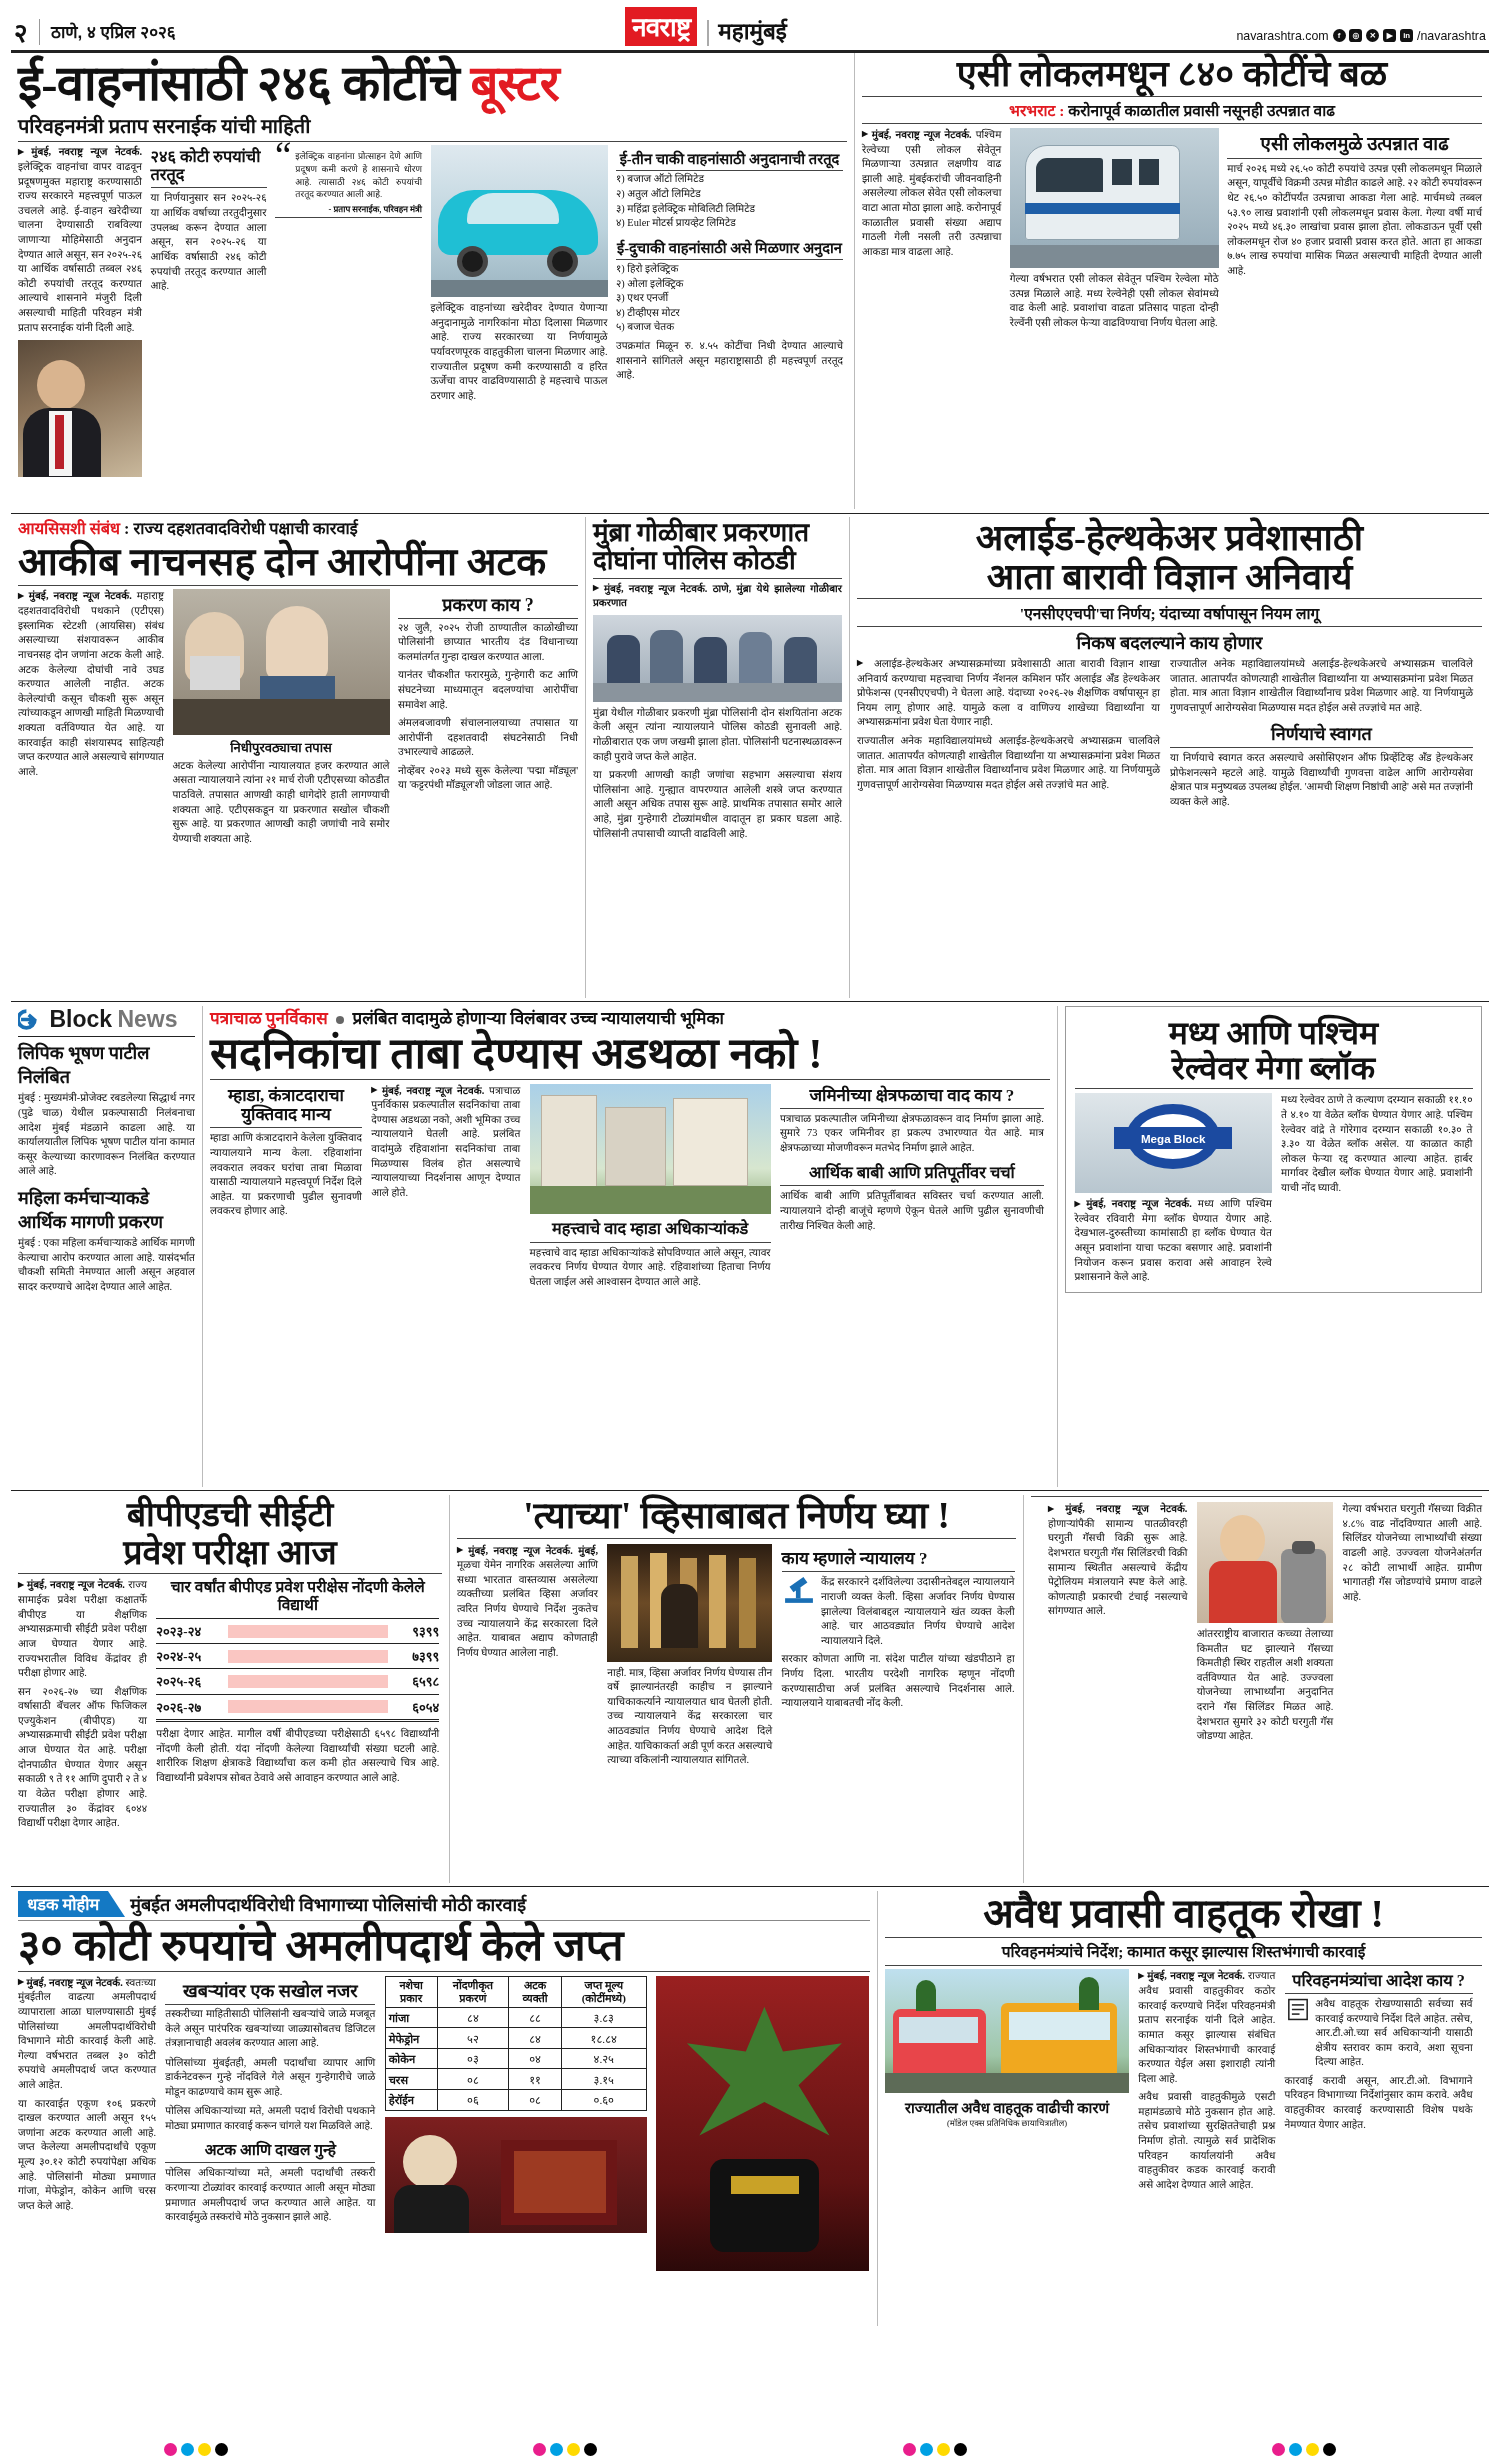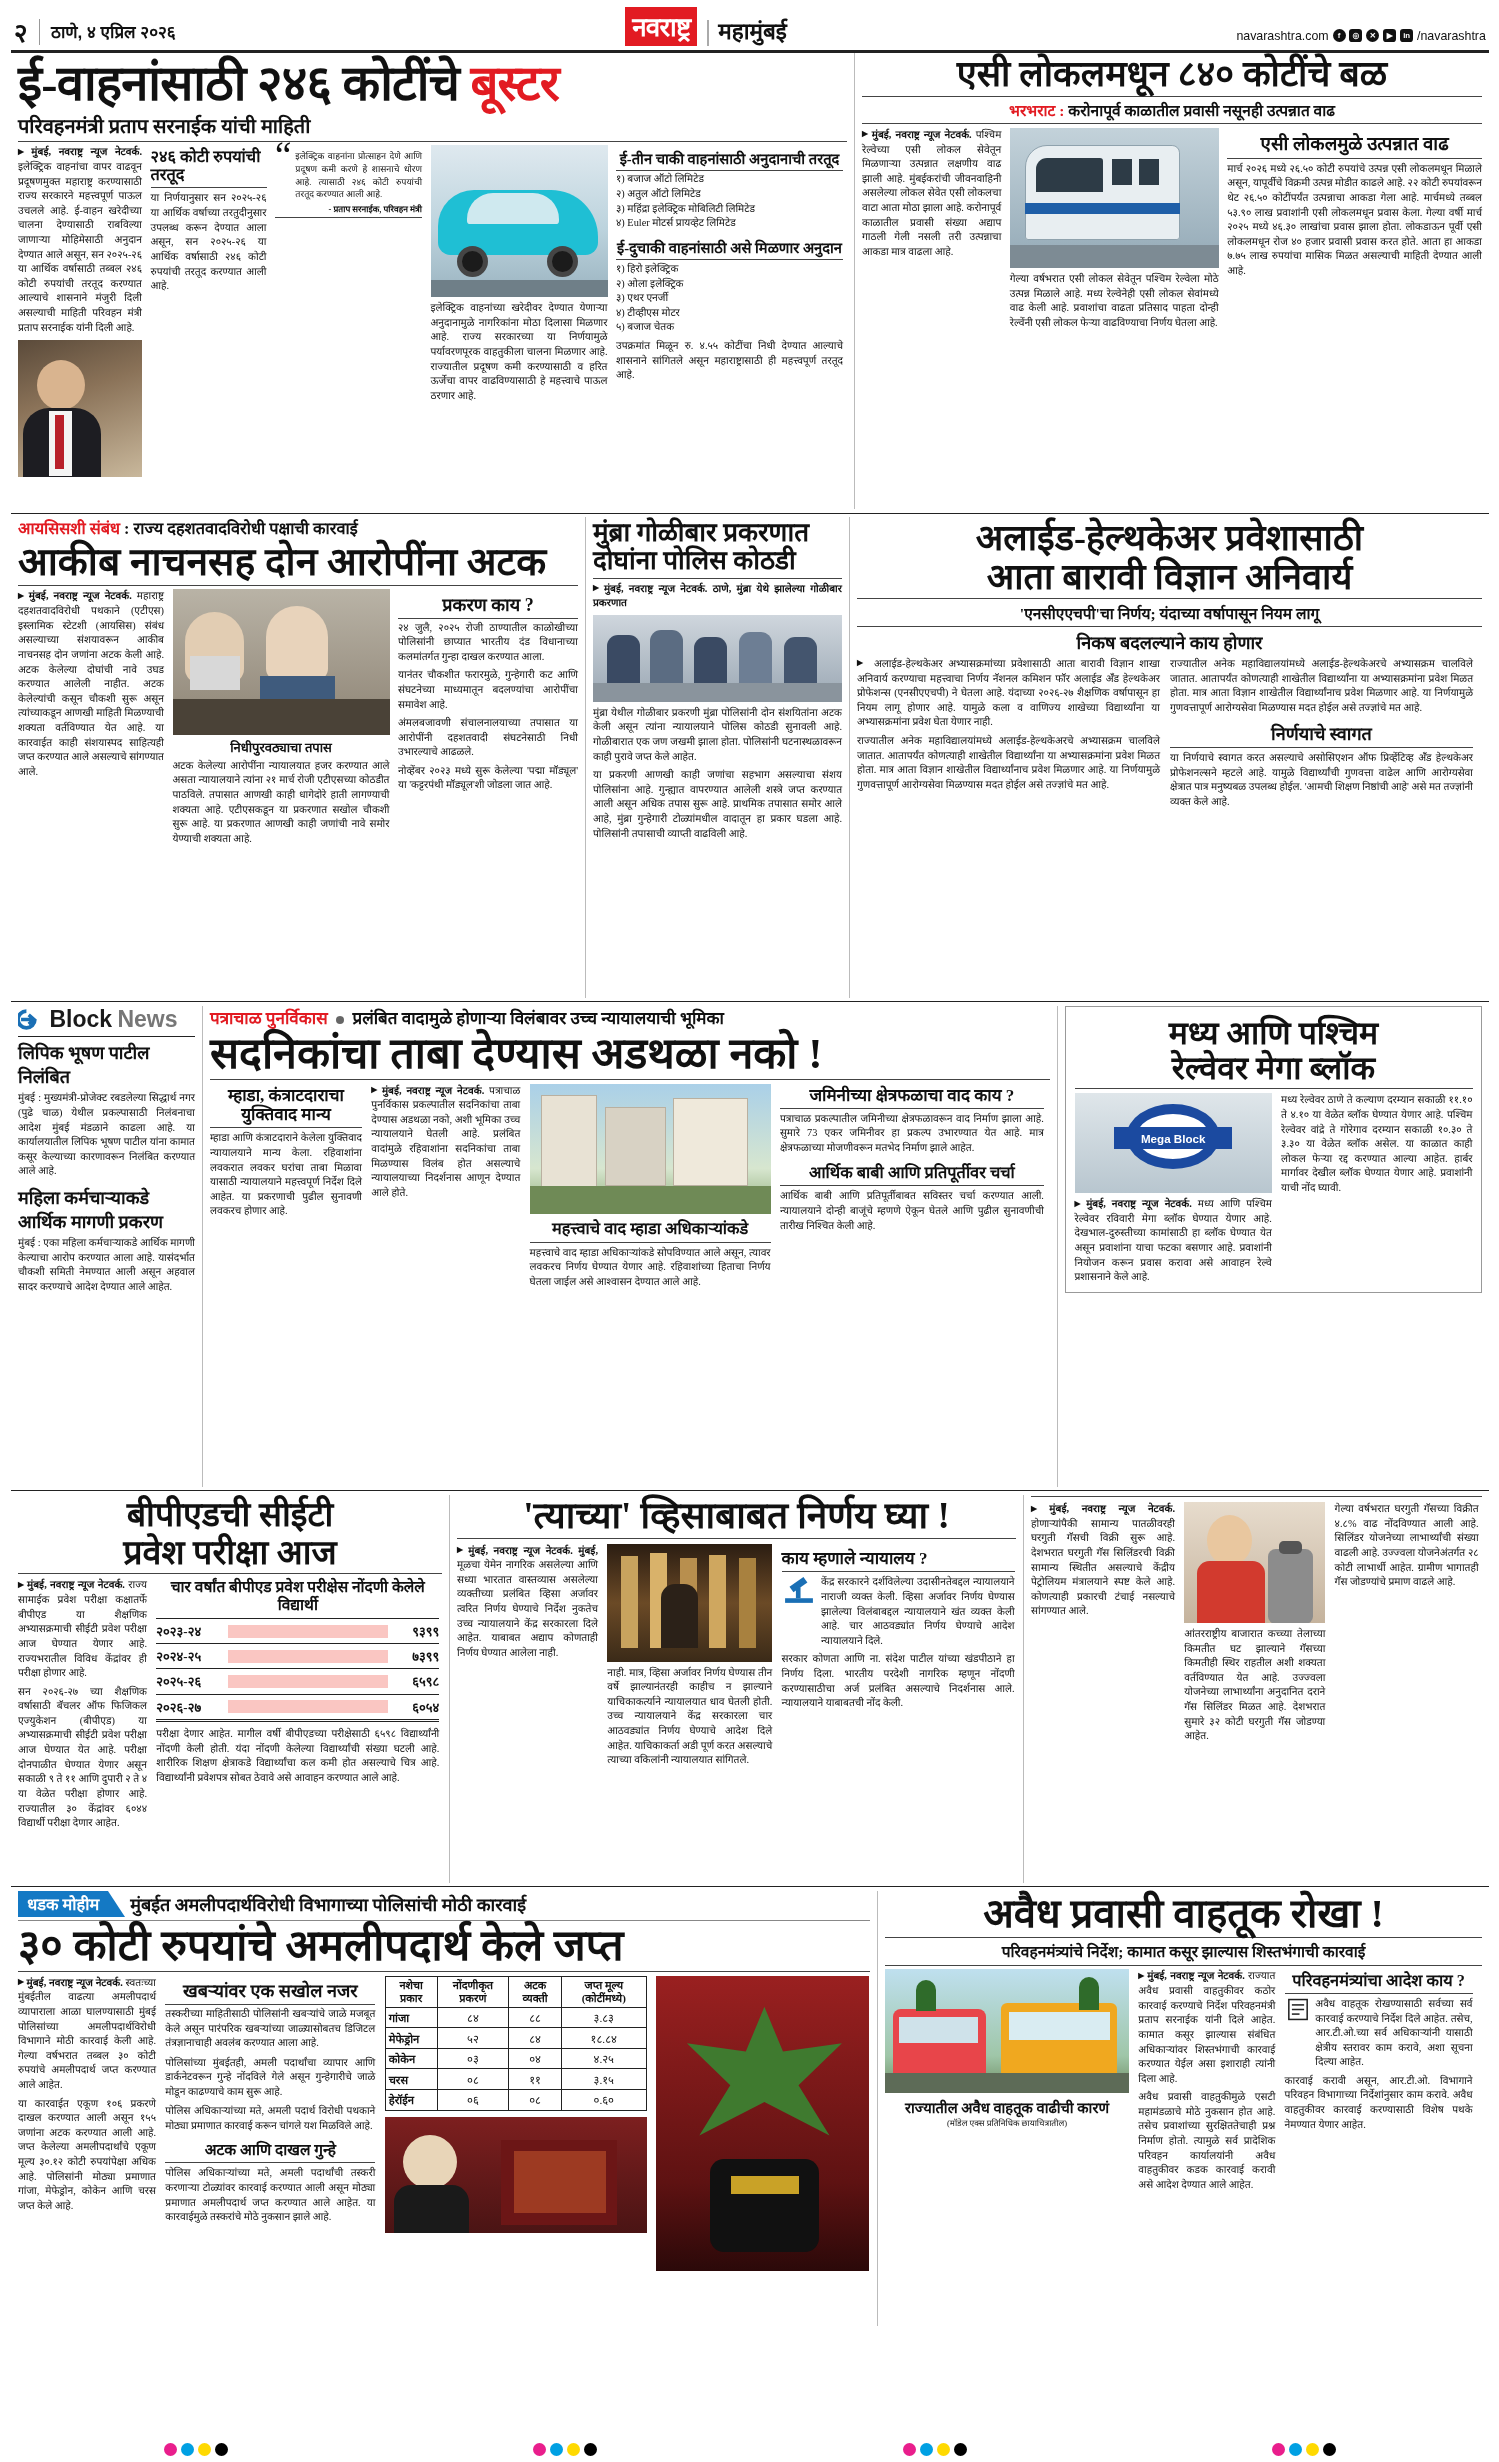--- a/index.html
+++ b/index.html
@@ -465,21 +465,21 @@
             </svg>
             <p class="body-text" style="margin:0;">केंद्र सरकारने दर्शविलेल्या उदासीनतेबद्दल न्यायालयाने नाराजी व्यक्त केली. व्हिसा अर्जावर निर्णय घेण्यास झालेल्या विलंबाबद्दल न्यायालयाने खंत व्यक्त केली आहे. चार आठवड्यांत निर्णय घेण्याचे आदेश न्यायालयाने दिले.</p>
           </div>
           <p class="body-text" style="margin:3.9px 0 0 0;">सरकार कोणता आणि ना. संदेश पाटील यांच्या खंडपीठाने हा निर्णय दिला. भारतीय परदेशी नागरिक म्हणून नोंदणी करण्यासाठीचा अर्ज प्रलंबित असल्याचे निदर्शनास आले. न्यायालयाने याबाबतची नोंद केली.</p>
         </div>
       </div>
     </div>
 
     <div class="col vsep" style="width:466px;">
       <div class="rule-thin"></div>
-      <div style="display:flex;gap:9.3px;margin-top:4.7px;">
+      <div style="display:flex;gap:9.3px;margin-top:4.7px;margin-left:17px;">
         <div style="width:144px;">
           <p class="body-text" style="margin:0;"><span class="lead arrow">मुंबई, नवराष्ट्र न्यूज नेटवर्क.</span> <span>होणाऱ्यांपैकी सामान्य पातळीवरही घरगुती गॅसची विक्री सुरू आहे. देशभरात घरगुती गॅस सिलिंडरची विक्री सामान्य स्थितीत असल्याचे केंद्रीय पेट्रोलियम मंत्रालयाने स्पष्ट केले आहे. कोणत्याही प्रकारची टंचाई नसल्याचे सांगण्यात आले.</span></p>
         </div>
         <div style="width:141px;">
           <div class="ph" style="height:121px;background:linear-gradient(180deg,#e7dccd 0%,#c5b39d 100%);">
             <div style="position:absolute;left:23px;top:12.4px;width:45px;height:51px;border-radius:50%;background:#e9c79f;"></div>
             <div style="position:absolute;left:12.4px;top:59px;width:68px;height:62px;background:#d23a2e;border-radius:12.4px 12.4px 0 0;"></div>
             <div style="position:absolute;left:84px;top:47px;width:45px;height:75px;background:#8c8c8c;border-radius:7.8px;"></div>
             <div style="position:absolute;left:95px;top:39px;width:23px;height:12.4px;background:#555;border-radius:4.7px;"></div>
           </div>

